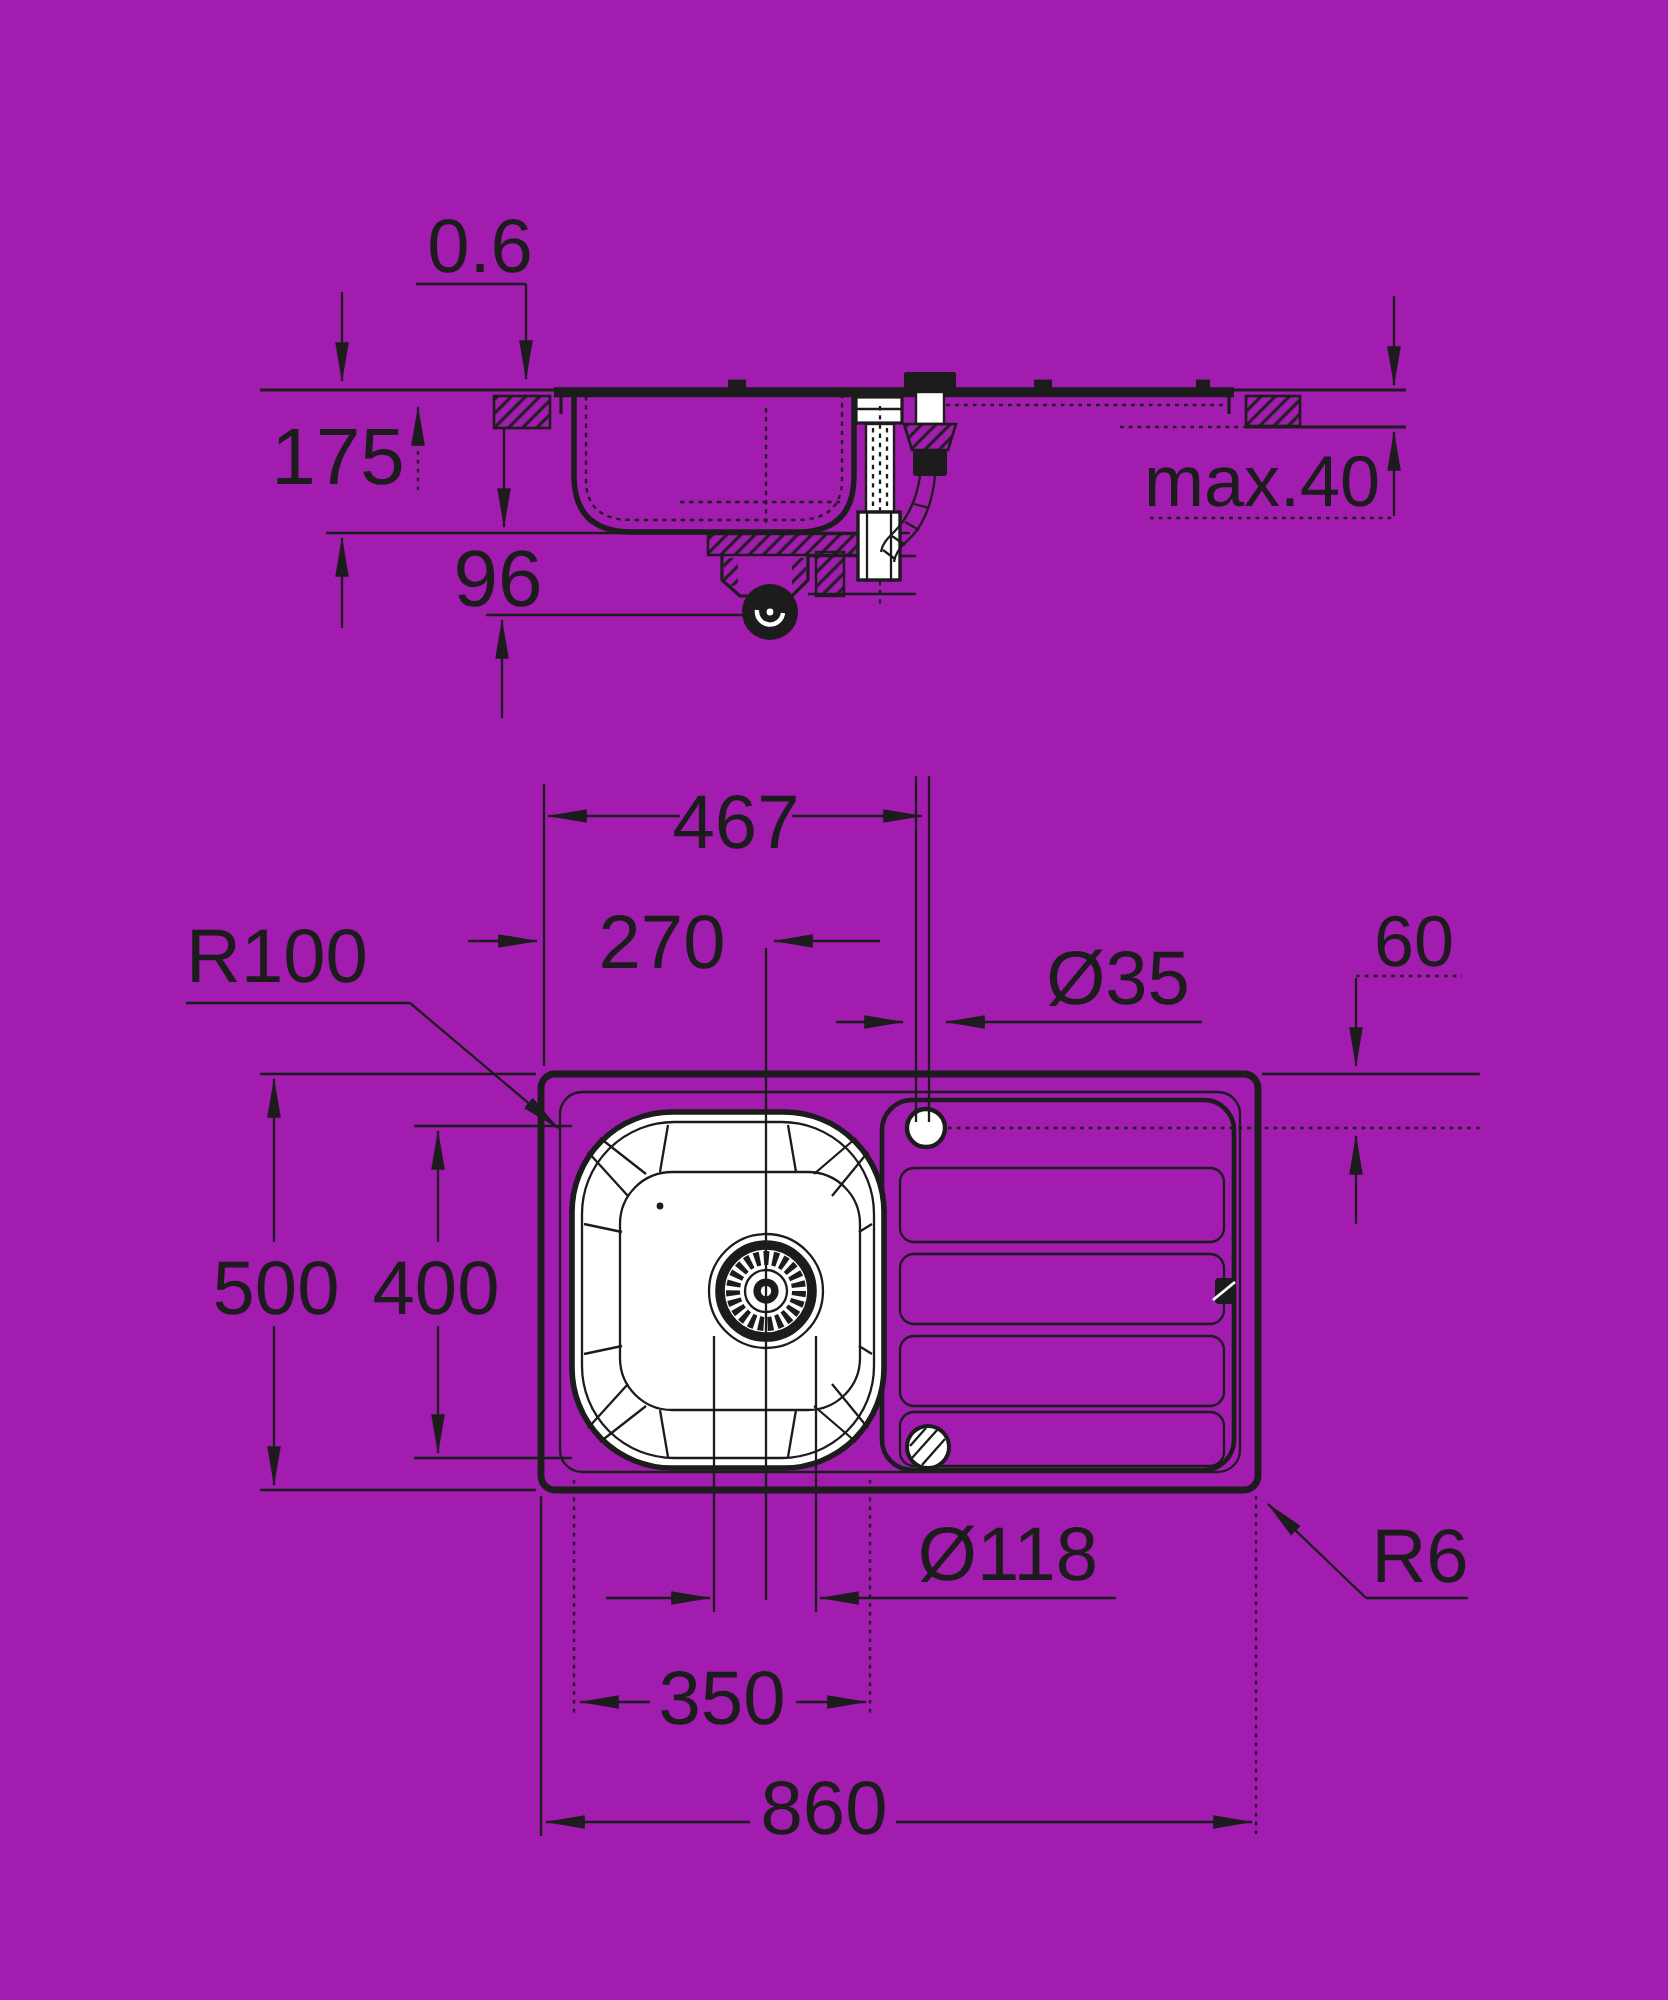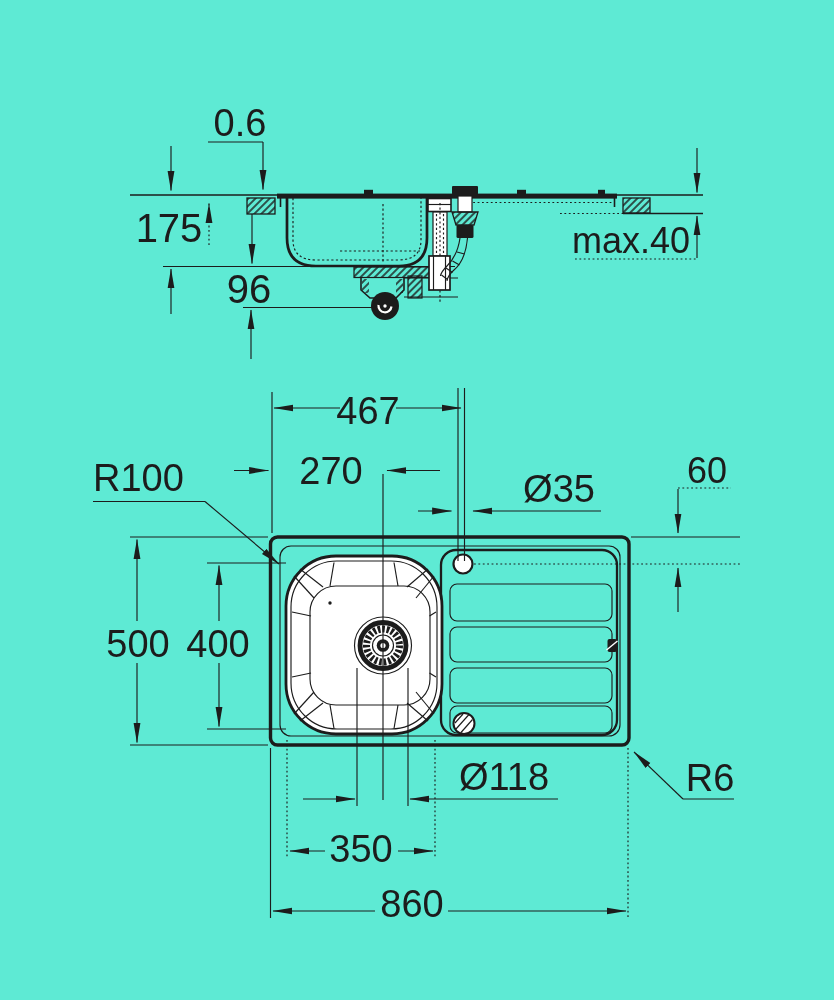--- a/index.html
+++ b/index.html
@@ -1,16 +1,16 @@
 <!DOCTYPE html>
 <html><head>
 <meta charset="utf-8">
 <style>
   html,body{margin:0;padding:0;background:#ffffff;}
-  .stage{position:relative;width:834px;height:1000px;background:#5eead4;overflow:hidden;
+  .stage{position:relative;width:834px;height:1000px;background:#a21caf;overflow:hidden;
          font-family:"Liberation Sans",sans-serif;}
   svg{position:absolute;left:0;top:0;}
   text{fill:#1c1c1c;font-family:"Liberation Sans",sans-serif;}
   .thin{stroke:#1c1c1c;stroke-width:1.15;fill:none;}
   .med{stroke:#1c1c1c;stroke-width:1.6;fill:none;}
   .bold{stroke:#1c1c1c;stroke-width:2.7;fill:none;}
   .xbold{stroke:#1c1c1c;stroke-width:3.4;fill:none;}
   .dot{stroke-dasharray:1.8 2.6;}
   .dash{stroke-dasharray:2.2 2.4;}
 </style>

